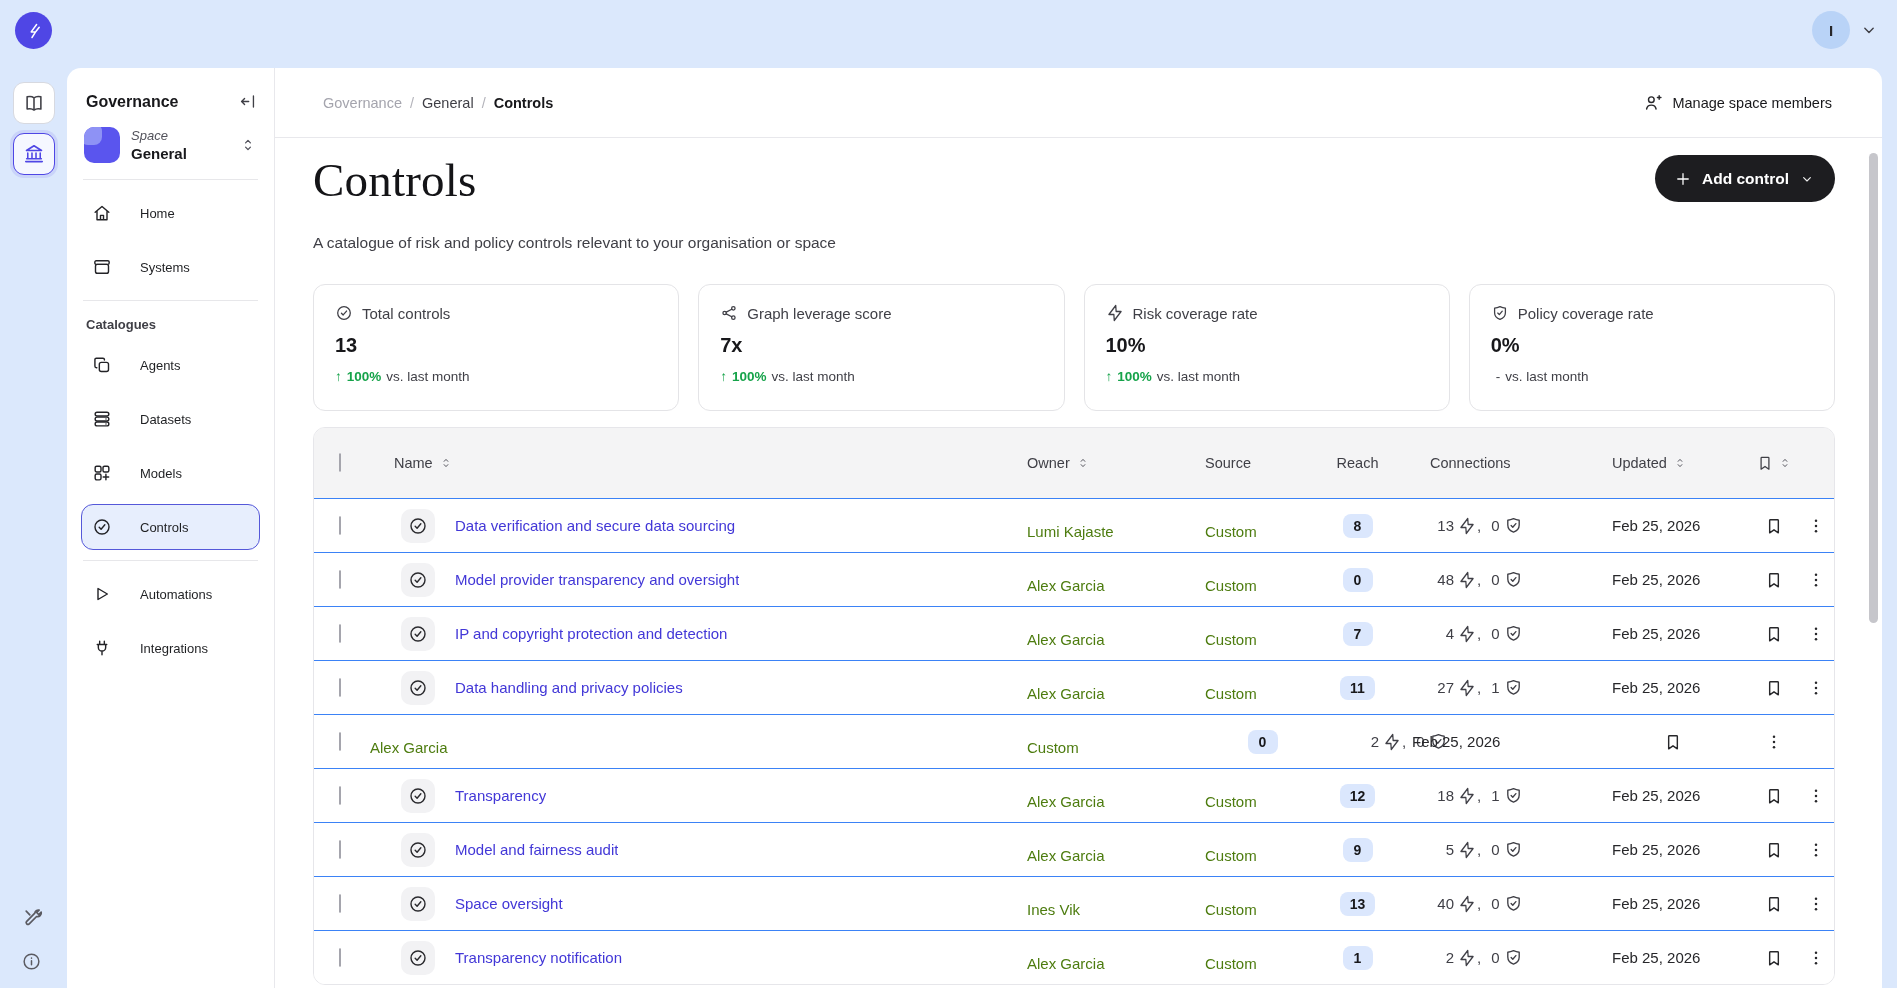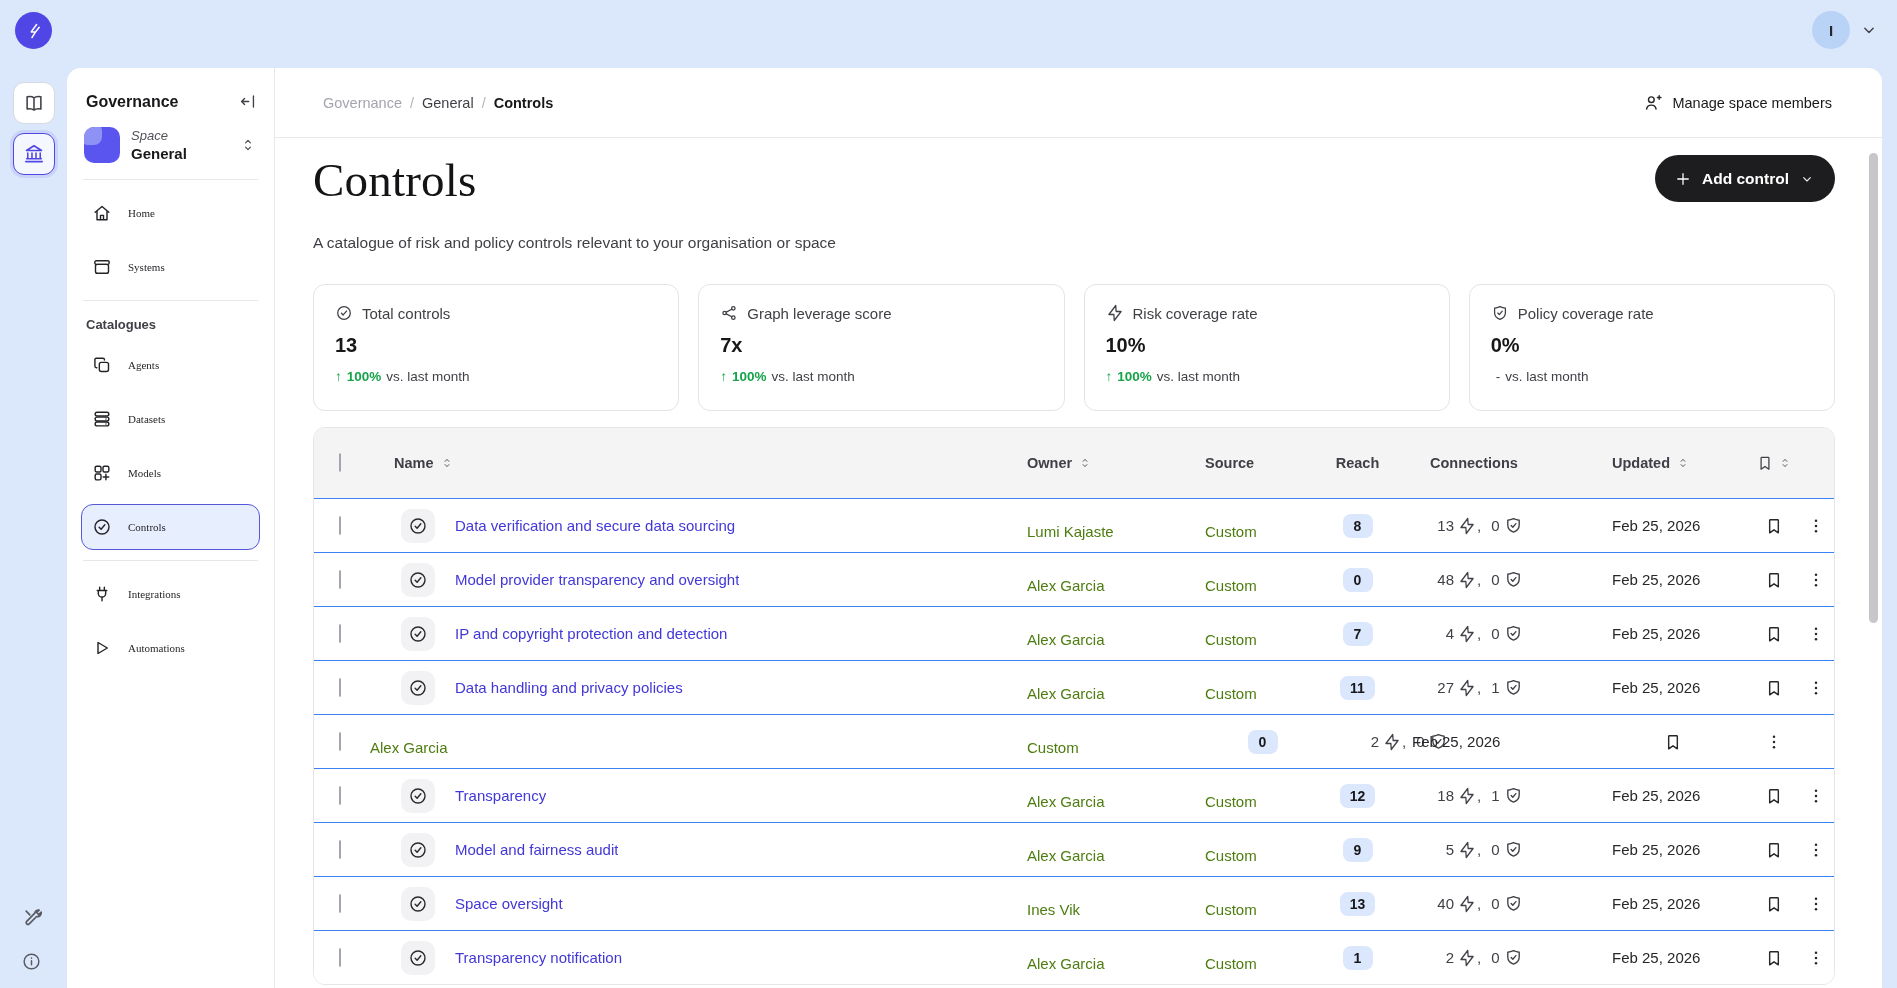--- a/index.html
+++ b/index.html
@@ -41,22 +41,22 @@
   .sb-title { font-size:16px; font-weight:700; color:#18181b; }
   .collapse-btn { color:#3f3f46; cursor:pointer; }
   .space-row { display:flex; align-items:center; gap:11px; padding:8px 3px 6px 3px; cursor:pointer; border-radius:10px; }
   .space-ic { width:36px; height:36px; border-radius:10px; background:#5a55ee; position:relative; overflow:hidden; }
   .space-ic:before { content:""; position:absolute; left:-4px; top:-4px; width:22px; height:22px;
                      border-radius:8px; background:#8e92f5; }
   .space-label { font-size:13px; color:#52525b; line-height:16px;font-style:italic; }
   .space-value { font-size:15px; font-weight:700; color:#18181b; line-height:19px; }
   .space-unfold { margin-left:auto; color:#52525b; }
   .divider { border:none; border-top:1px solid #e7e7ea; margin:10px 2px; }
-  .nav-item { display:flex; align-items:center; gap:16px; height:46px; margin-bottom:8px; padding:0 10px;
-              border-radius:12px; border:1.5px solid transparent; font-size:11px; color:#1f2023; cursor:pointer;font-family:Liberation Serif, serif; }
+  .nav-item { display:flex; align-items:center; gap:28px; height:46px; margin-bottom:8px; padding:0 10px;
+              border-radius:12px; border:1.5px solid transparent; font-size:13px; color:#1f2023; cursor:pointer; }
   .nav-item .ic { color:#232327; }
   .nav-item.active { background:#e7eefd; border-color:#5558d9; font-weight:500; }
   .section-label { font-size:13px; font-weight:700; color:#3f3f46; margin:16px 5px 10px; }
 
   
   .main { flex:1; display:flex; flex-direction:column; position:relative; min-width:0; }
   .page-head { height:70px; flex-shrink:0; border-bottom:1px solid #e8e8ec;
                display:flex; align-items:center; justify-content:space-between; padding:0 50px 0 48px; }
   .crumbs { display:flex; align-items:center; font-size:14.5px; }
   .crumb-sep { color:#b4b4bb; margin:0 8px; }
@@ -85,21 +85,21 @@
   .card-value { margin-top:12px; font-size:20px; font-weight:700; color:#18181b; }
   .card-trend { margin-top:12px; font-size:13.5px; color:#3f3f46; display:flex; align-items:center; gap:2px; }
   .tv { margin-right:3px; }
   .tv.up { color:#16a34a; font-weight:700; }
 
   
   .tbl { margin-top:16px; border:1px solid #e6e6ea; border-radius:12px; overflow:hidden; background:#fff; }
   .tr { display:grid; grid-template-columns:56px minmax(0,1fr) 178px 115px 75px 200px 155px 47px 37px;
         align-items:center; height:54px; background:#fff; border-top:1px solid #3b82f6; }
   .tr.head { height:70px; background:#f4f4f5; border-top:none; }
-  .th { font-size:14.5px; font-weight:700; color:#3f3f46; display:flex; align-items:center; gap:6px; }
+  .th { font-size:14.5px; font-weight:400; color:#3f3f46; display:flex; align-items:center; gap:6px; }
   .sort-ic { color:#52525b; }
   .checkbox { width:18px; height:18px; border:1.5px solid #a5a5ad; border-radius:5px; background:#fff;
               margin-left:25px; cursor:pointer; }
   .name-cell { display:flex; align-items:center; min-width:0; }
   .row-badge { width:34px; height:34px; margin-left:31px; border-radius:10px; background:#f2f2f4;
                display:flex; align-items:center; justify-content:center; color:#2a2a2e; }
   .name-link { margin-left:20px; font-size:15px; color:#4237d7; cursor:pointer; white-space:nowrap;
                overflow:hidden; text-overflow:ellipsis; }
   .cell-txt { font-size:15px; color:#4d7c0f;margin-top:12px; }
   .reach-cell { display:flex; justify-content:center; }
@@ -298,29 +298,29 @@
     <div class="nav-item active">
       <svg class="ic" width="20" height="20">
           <use href="#i-check-circle"></use>
         </svg>
       <span>Controls</span>
     </div>
     <hr class="divider">
 
     <div class="nav-item">
       <svg class="ic" width="20" height="20">
+          <use href="#i-play"></use>
+        </svg>
+      <span>Automations</span>
+    </div>
+    <div class="nav-item">
+      <svg class="ic" width="20" height="20">
           <use href="#i-plug"></use>
         </svg>
       <span>Integrations</span>
-    </div>
-    <div class="nav-item">
-      <svg class="ic" width="20" height="20">
-          <use href="#i-play"></use>
-        </svg>
-      <span>Automations</span>
     </div>
   </div>
 
   <div class="main">
     <div class="page-head">
       <div class="crumbs">
         <span class="crumb-root">Governance</span>
         <span class="crumb-sep">/</span>
         <span class="crumb-mid">General</span>
         <span class="crumb-sep">/</span>

